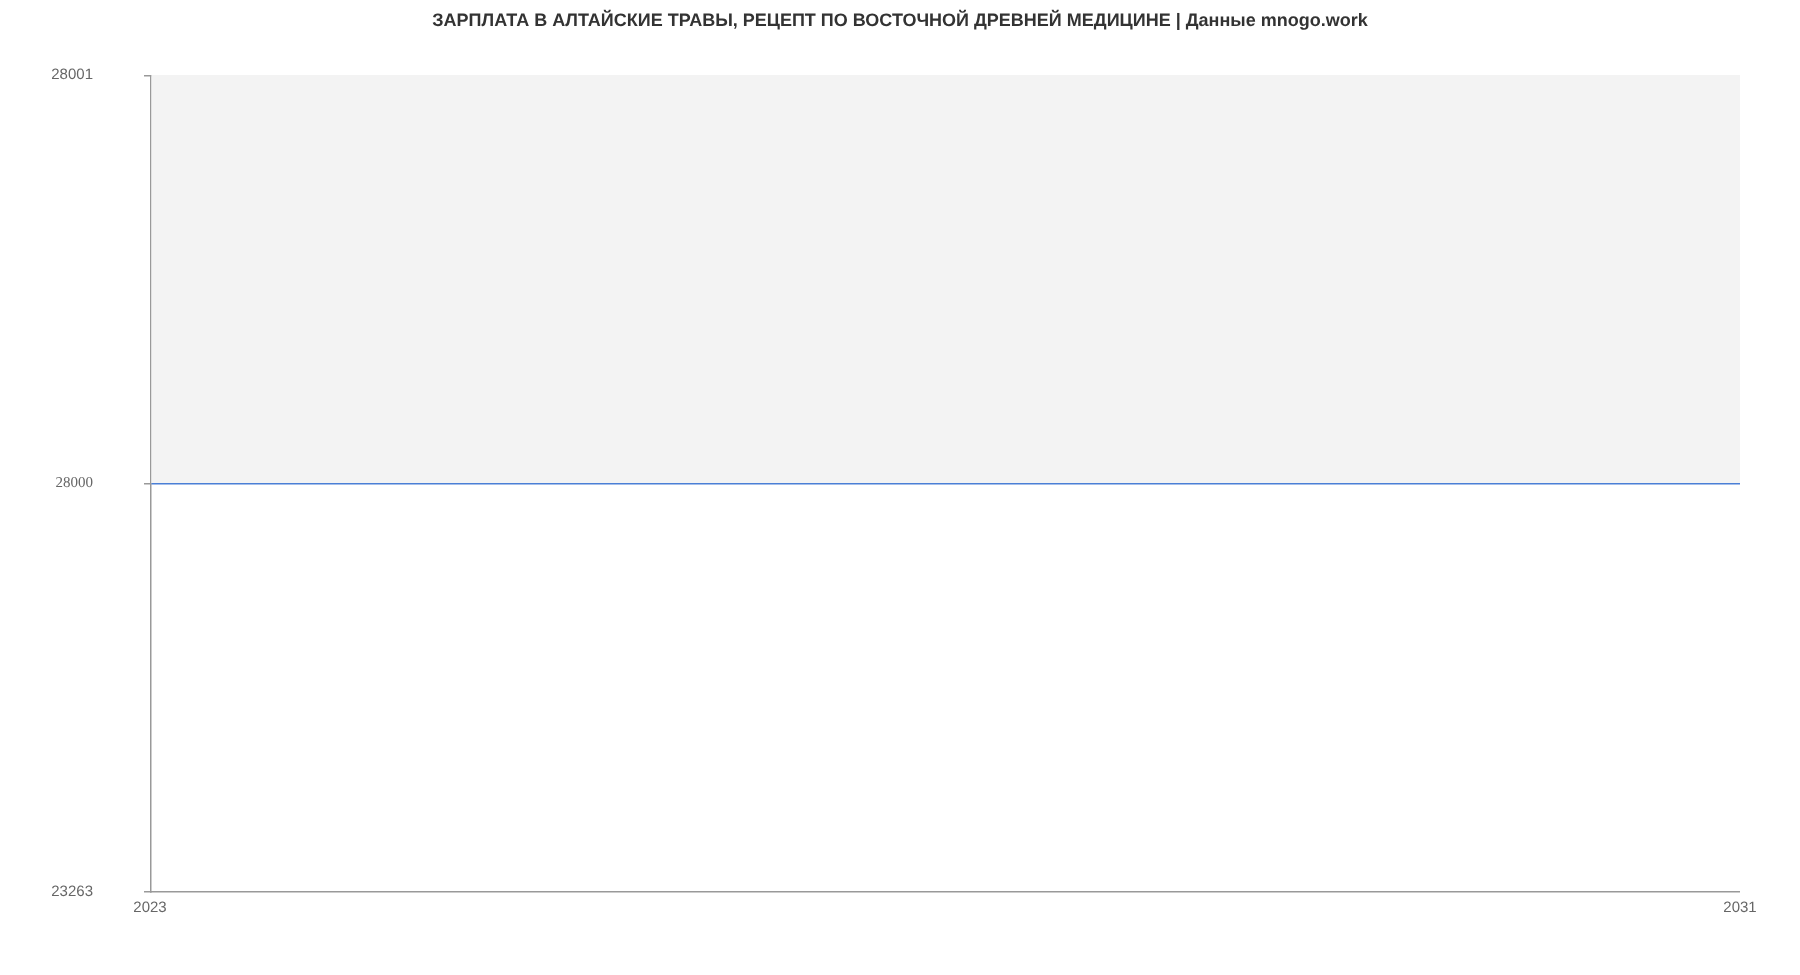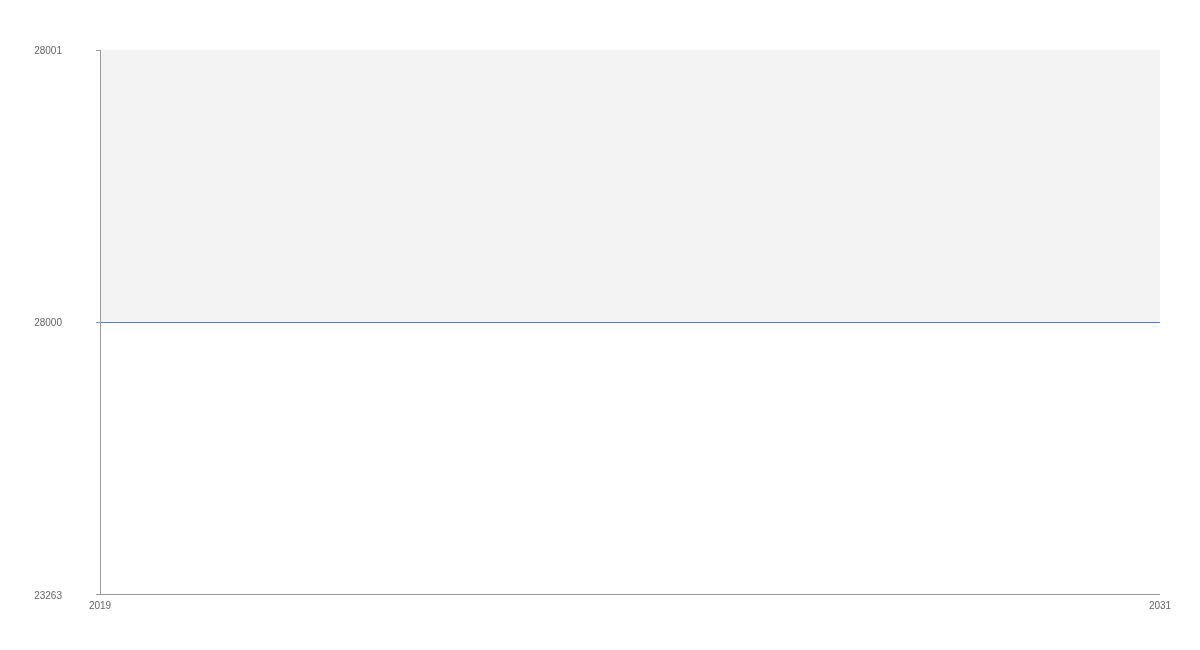--- a/index.html
+++ b/index.html
@@ -78,26 +78,27 @@
     width: 5px;
     height: 0;
     border-top: 1px solid #999;
   }
 </style>
 </head>
 <body>
 
 <div class="container">
 
+  <div class="title">ЗАРПЛАТА В АЛТАЙСКИЕ ТРАВЫ, РЕЦЕПТ ПО ВОСТОЧНОЙ ДРЕВНЕЙ МЕДИЦИНЕ | Данные mnogo.work</div>
 
   <div class="ylabel" style="top:50px;">28001</div>
-  <div class="ylabel" style="top:322px;">28000</div>
+  <div class="ylabel" style="top:322px;font-family:Liberation Serif, serif;">28000</div>
   <div class="ylabel" style="top:595px;">23263</div>
 
-  <div class="xlabel" style="left:100px;">2019</div>
+  <div class="xlabel" style="left:100px;">2023</div>
   <div class="xlabel" style="left:1160px;">2031</div>
 
   <div class="plot">
 
     <div class="ytick" style="top:0;"></div>
     <div class="ytick" style="top:272px;"></div>
     <div class="ytick" style="top:544px;"></div>
 
     <div class="upper-fill" style="height:272px;"></div>
 

